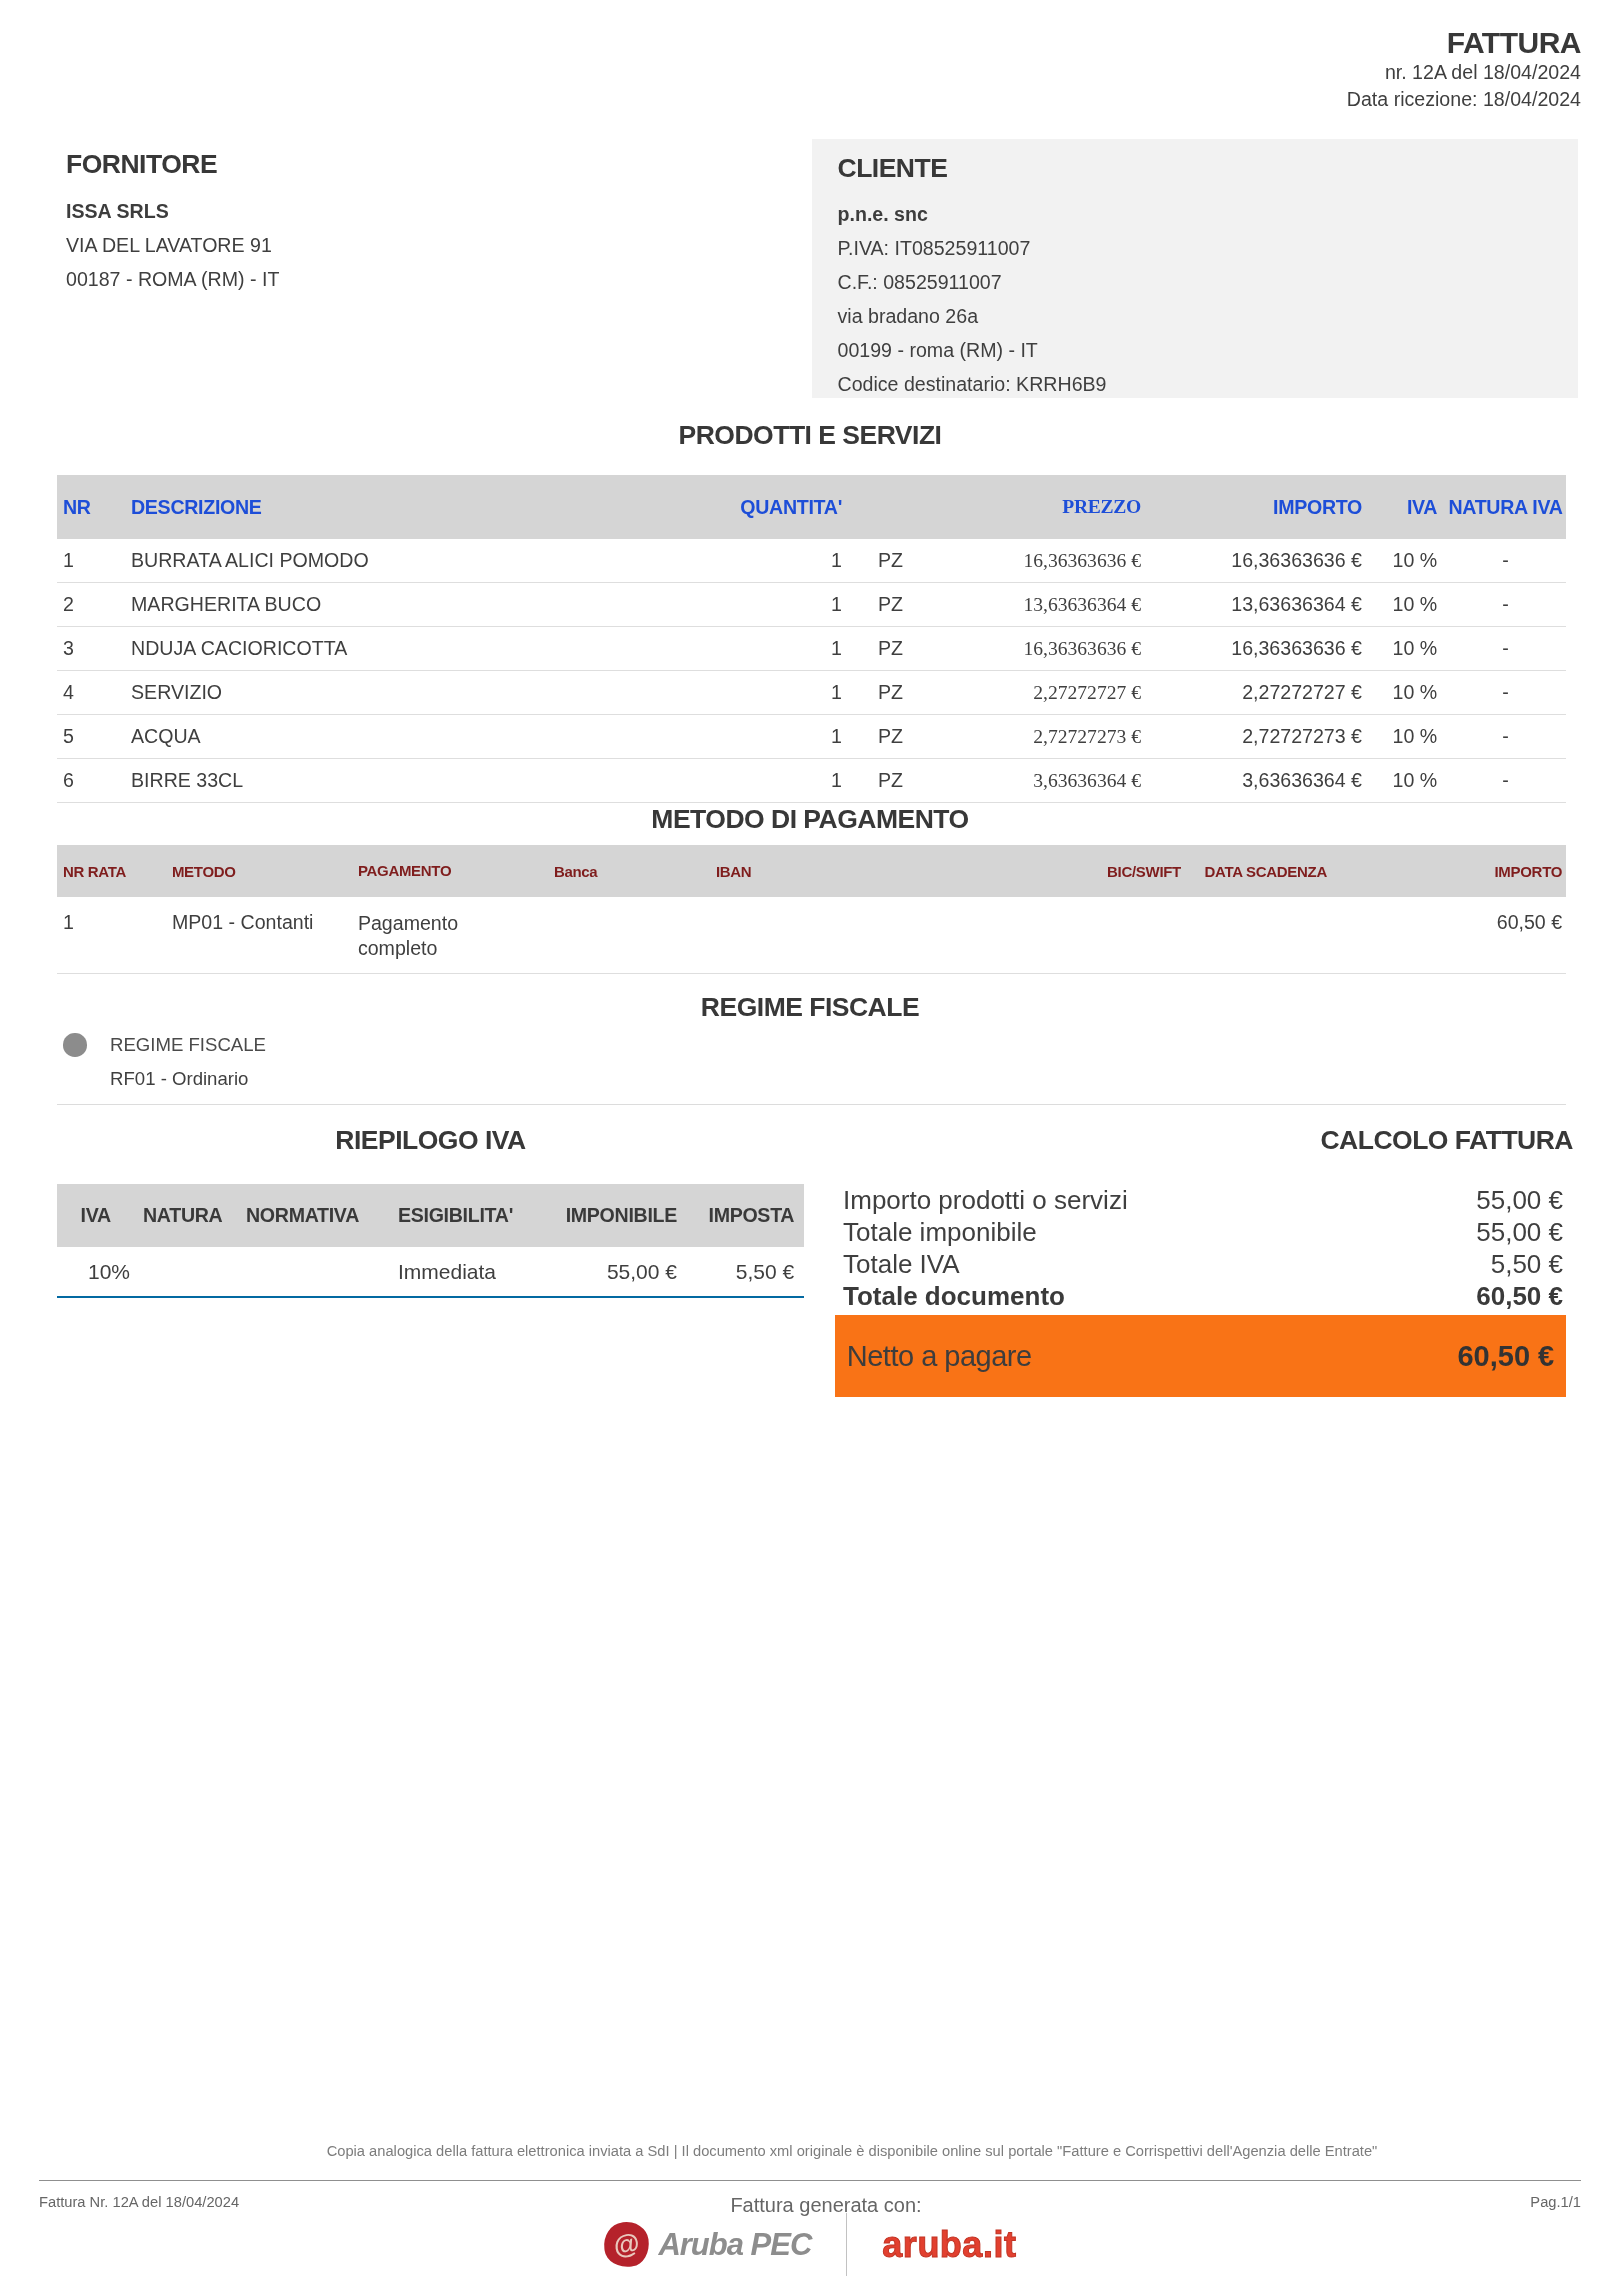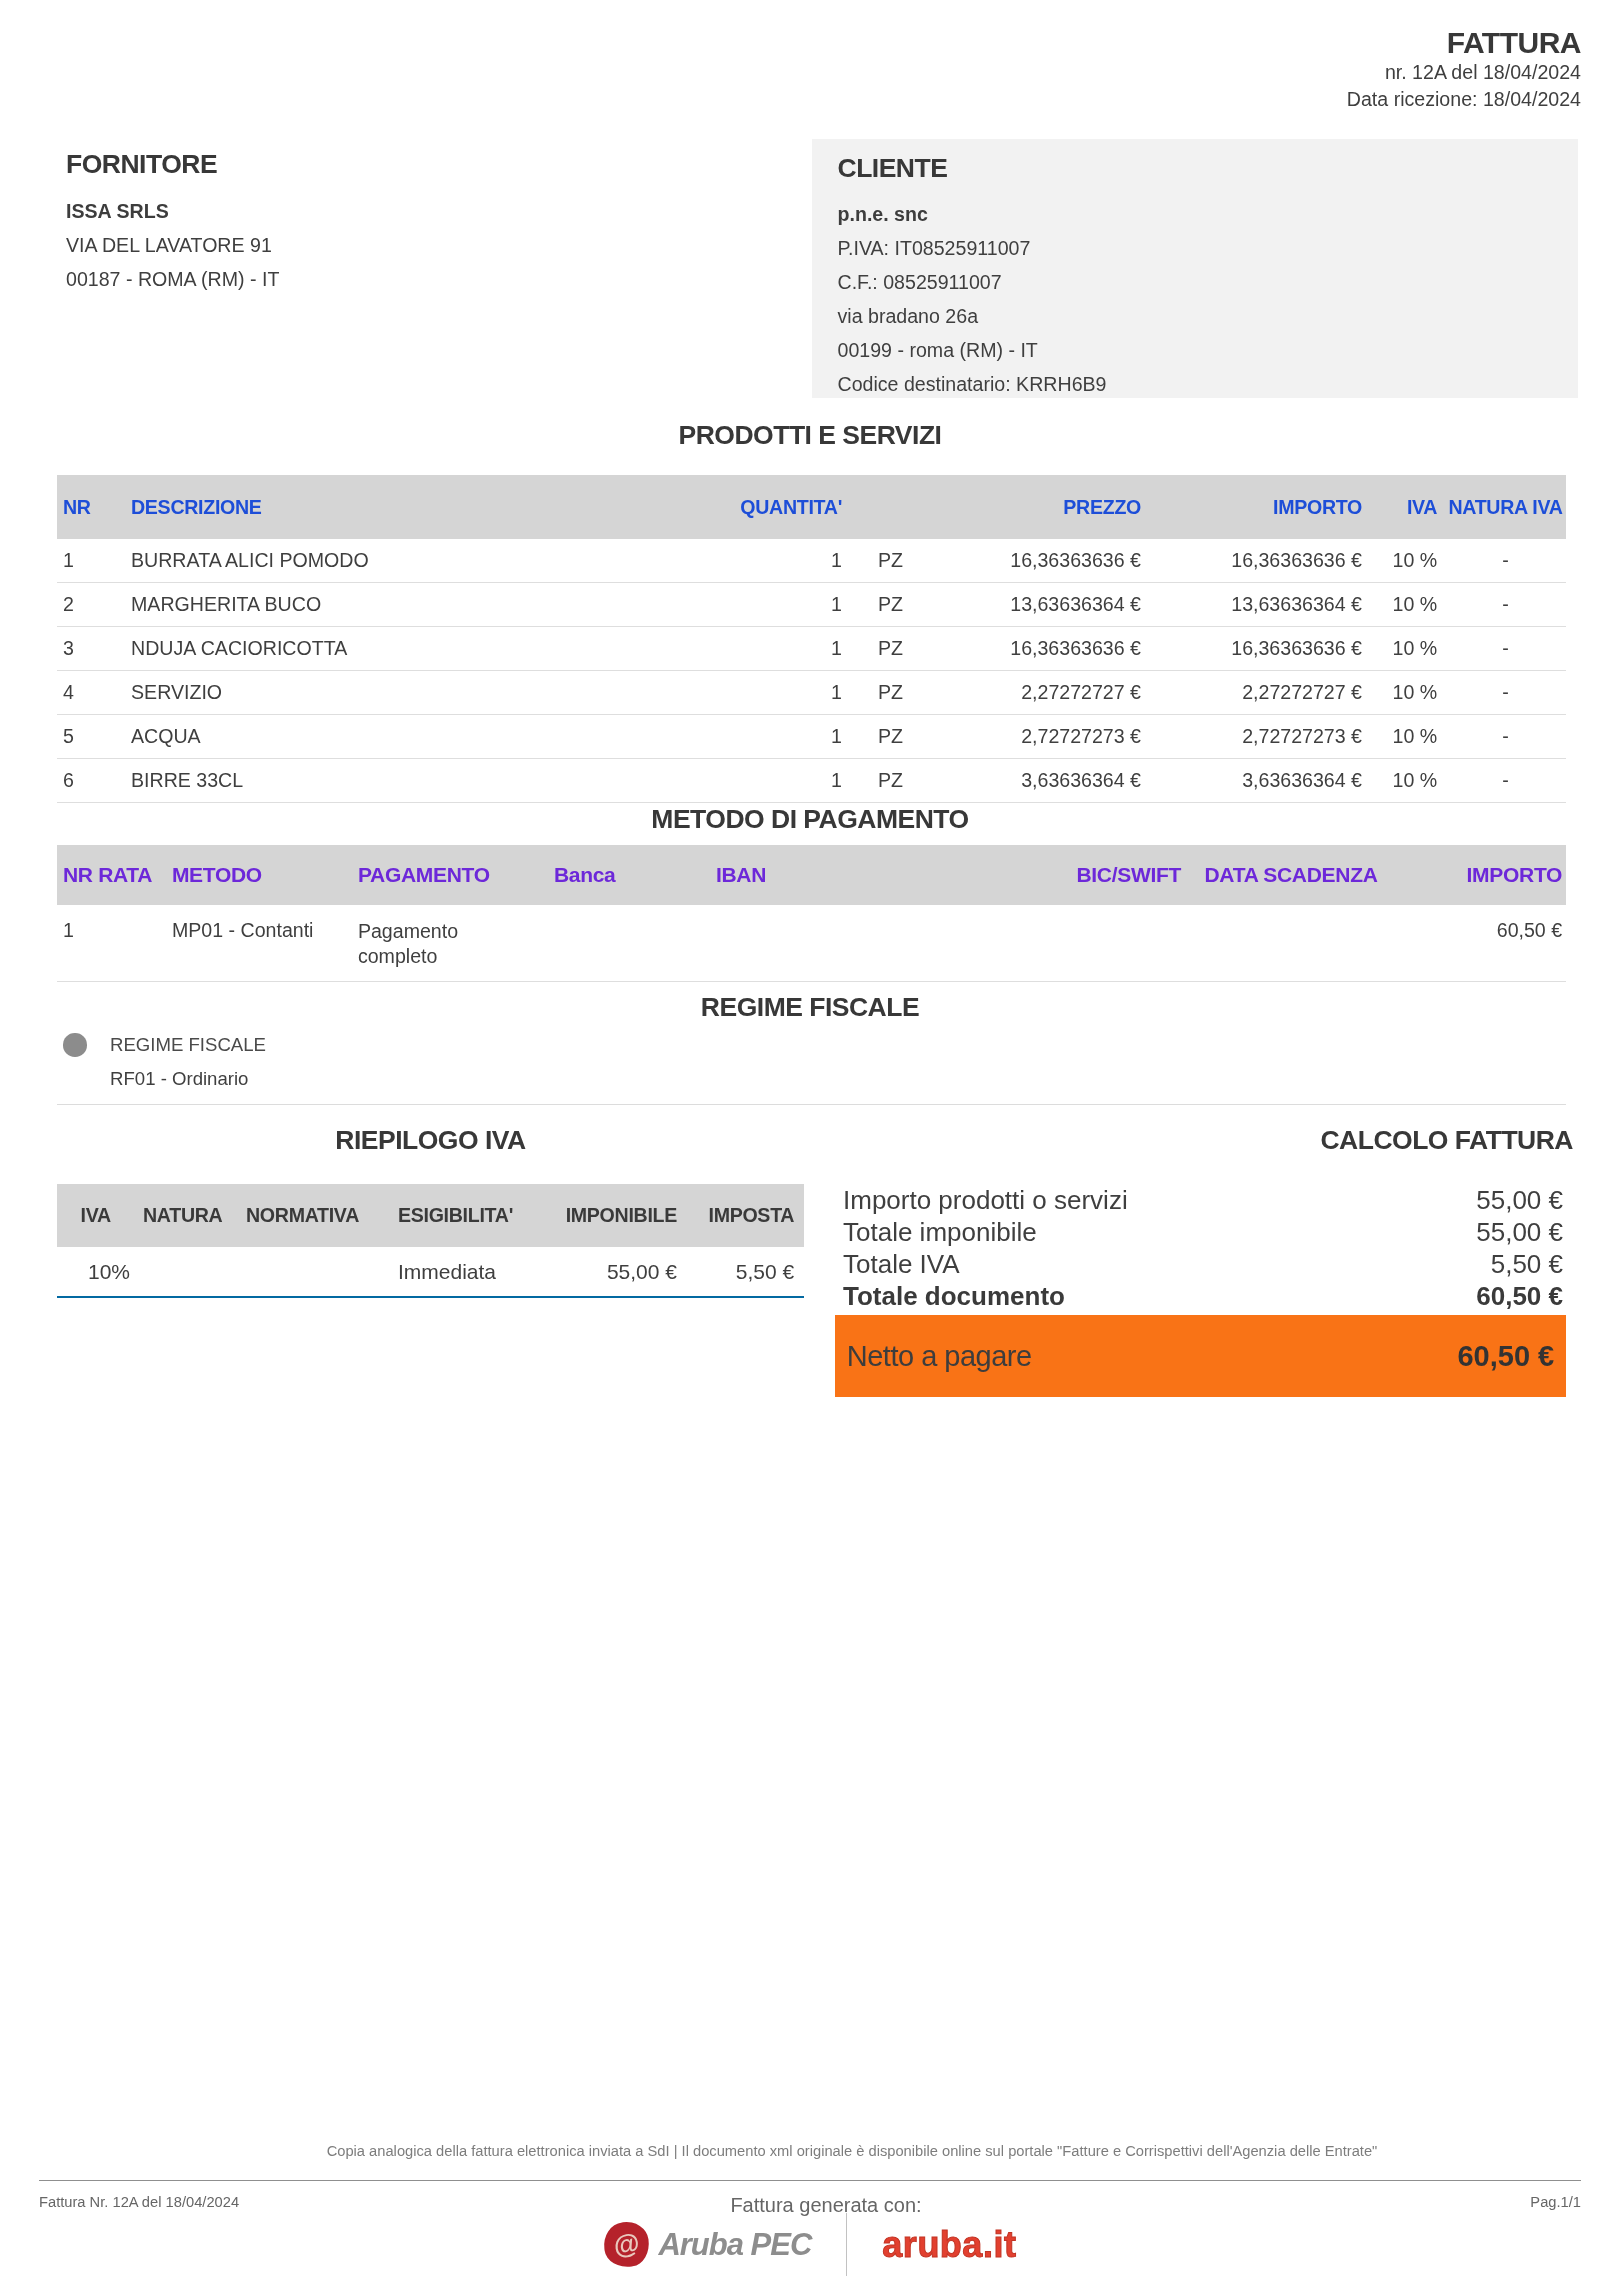--- a/index.html
+++ b/index.html
@@ -22,28 +22,28 @@
   .half-title-left{position:absolute;left:57px;width:747px;text-align:center;font-size:26.5px;font-weight:700;color:#383838;letter-spacing:-0.5px;}
   .half-title-right{position:absolute;left:826px;width:747px;text-align:right;font-size:26.5px;font-weight:700;color:#383838;letter-spacing:-0.5px;}
   
   .prod-table{position:absolute;left:57px;top:475px;width:1509px;}
   .prod-grid{display:grid;grid-template-columns:74px 510px 201px 132px 167px 221px 83px 1fr;}
   .prod-head{background:#d5d5d5;height:64px;align-items:center;font-size:19.6px;font-weight:700;color:#1d4ed8;letter-spacing:-0.3px;}
   .prod-row{height:43px;align-items:center;font-size:19.6px;color:#3f3f3f;border-bottom:1px solid #dedede;}
   .c-nr{padding-left:5.9px;}
   .c-qty{text-align:right;}
   .c-unit{padding-left:36px;}
-  .c-prezzo{text-align:right;}
+  .c-prezzo{text-align:right;font-family:Liberation Serif, serif;}
   .c-importo{text-align:right;}
   .c-iva{text-align:right;padding-right:7.8px;}
   .c-natura{text-align:center;}
   
   .pay-table{position:absolute;left:57px;top:845px;width:1509px;}
   .pay-grid{display:grid;grid-template-columns:108px 186px 196px 162px 294px 178px 211px 1fr;}
-  .pay-head{background:#d5d5d5;height:60px;align-items:center;font-size:21px;font-weight:700;color:#6d28d9;letter-spacing:-0.3px;}
+  .pay-head{background:#d5d5d5;height:52px;align-items:center;font-size:15px;font-weight:700;color:#7f1d1d;letter-spacing:-0.3px;}
   .pay-row{min-height:71px;align-items:flex-start;font-size:19.6px;color:#3f3f3f;border-bottom:1px solid #dedede;padding-top:13.7px;box-sizing:border-box;padding-bottom:11.8px;}
   .p-nr{padding-left:5.9px;}
   .p-metodo{padding-left:6.9px;}
   .p-pag{padding-left:6.9px;padding-right:45px;line-height:25.5px;}
   .p-banca{padding-left:6.9px;}
   .p-iban{padding-left:6.9px;}
   .p-bic{text-align:right;}
   .p-scad{padding-left:23.5px;}
   .p-importo{text-align:right;padding-right:3.9px;}
   

